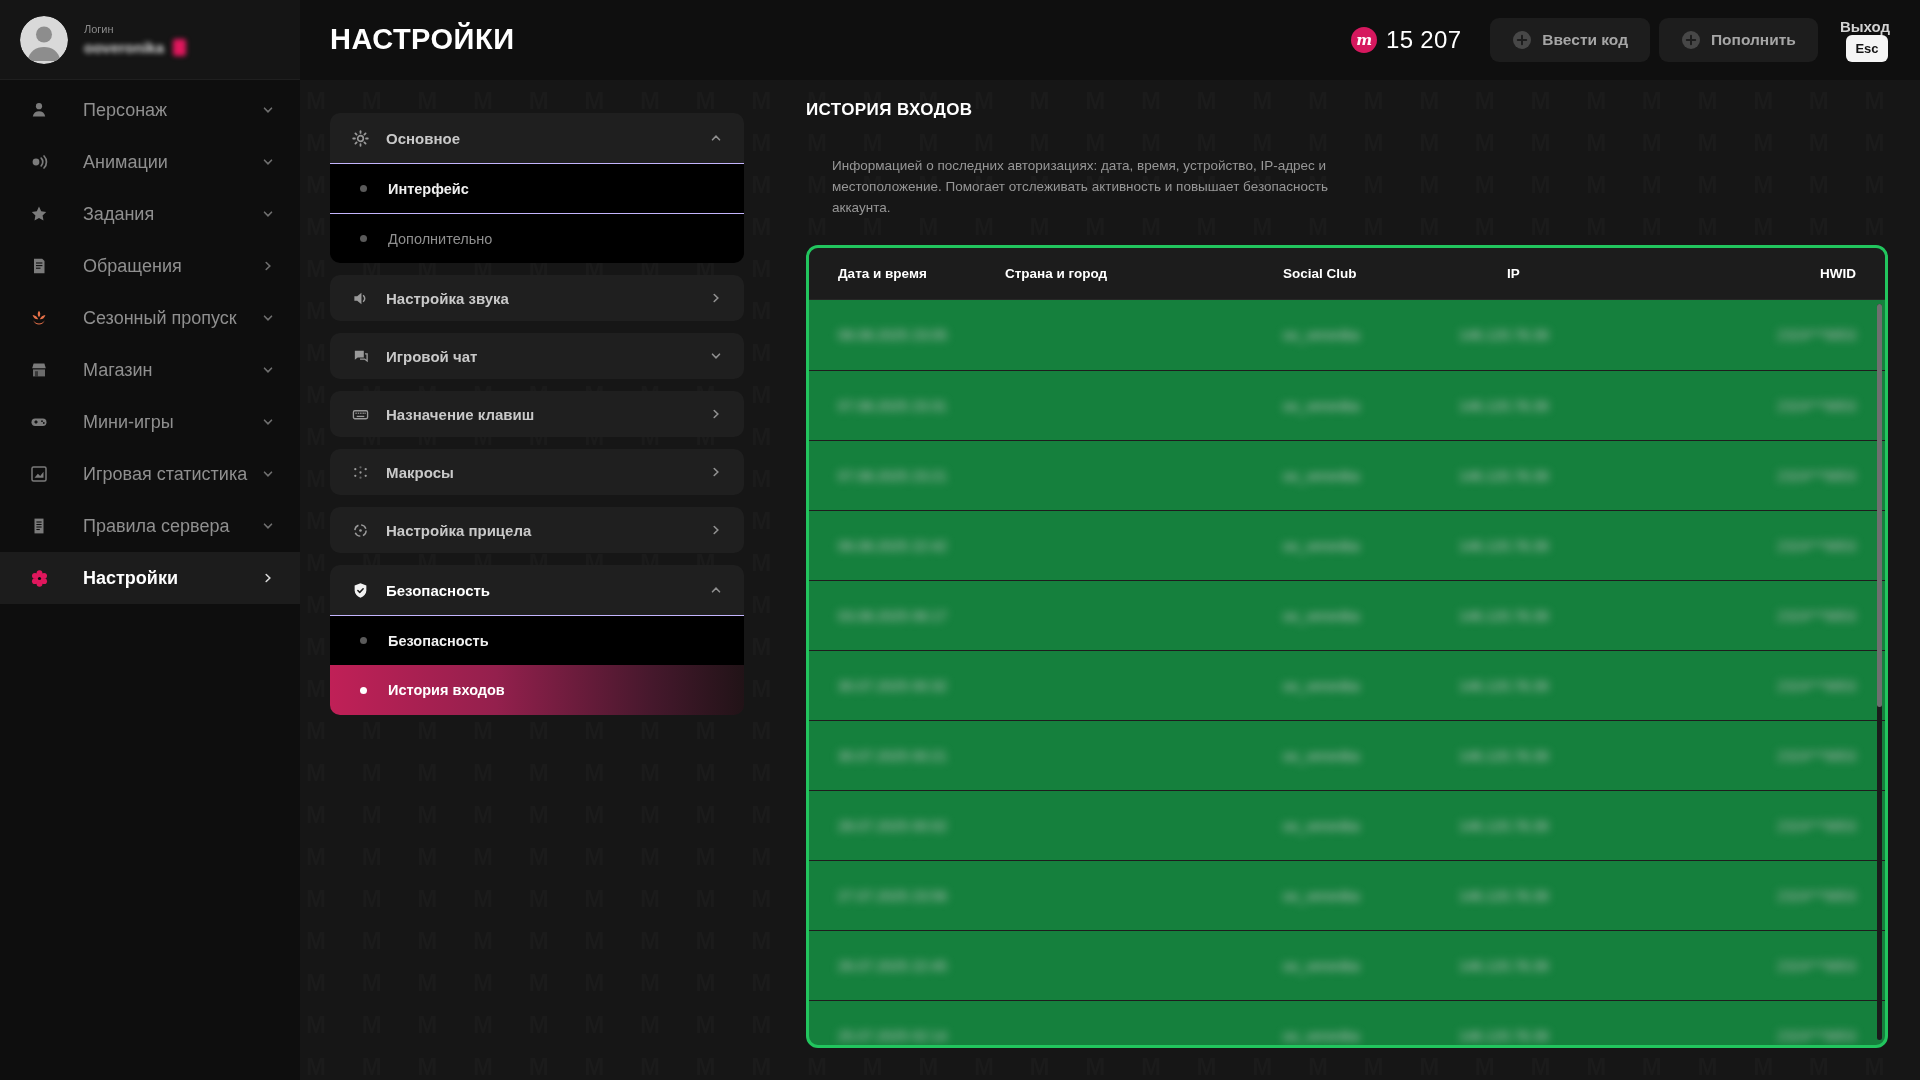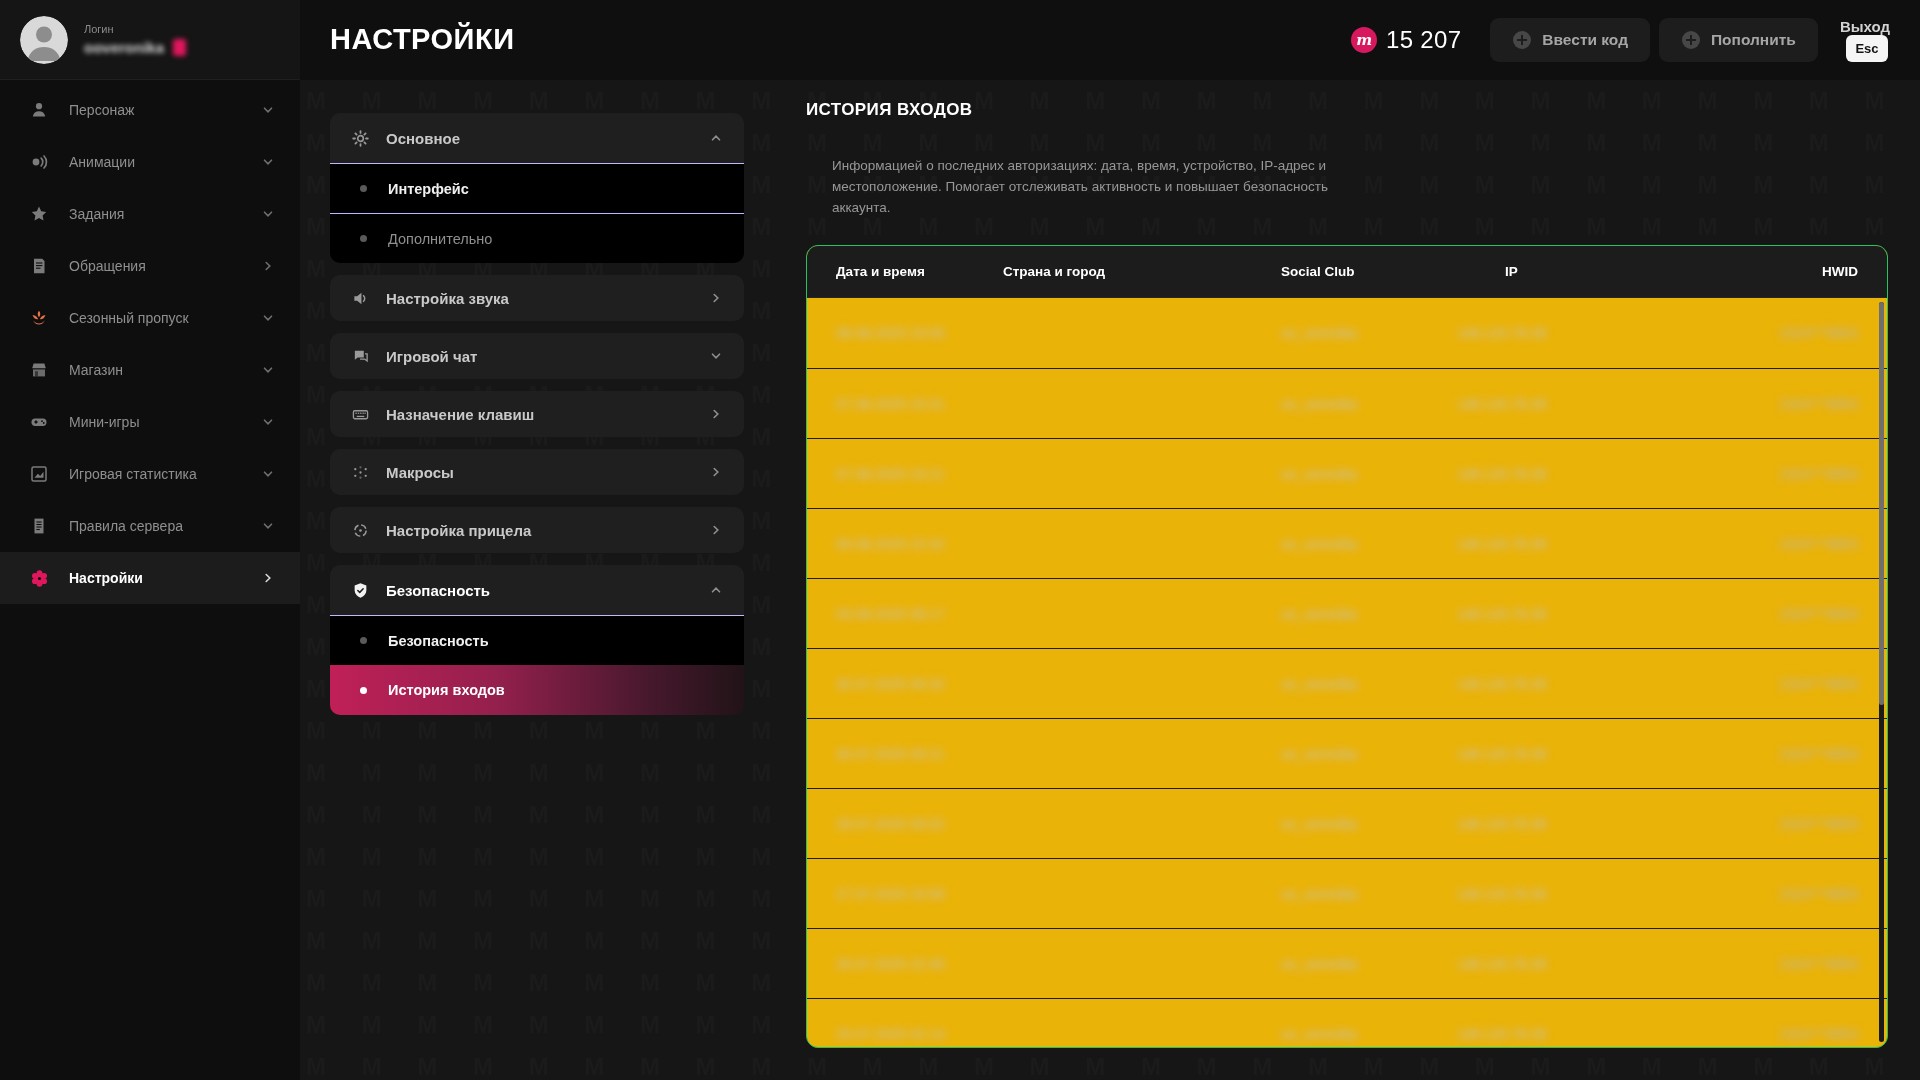--- a/index.html
+++ b/index.html
@@ -14,21 +14,21 @@
   .avatar { width:48px; height:48px; border-radius:50%; overflow:hidden; flex:none; }
   .user-meta { margin-left:16px; }
   .login-label { font-size:11px; color:#8a8a8a; margin-bottom:4px; }
   .username-row { display:flex; align-items:center; }
   .username { font-size:15px; font-weight:600; color:#d6d6d6; filter:blur(2.6px); }
   .user-chip { width:13px; height:17px; background:#e0175d; margin-left:9px; filter:blur(2.6px); border-radius:2px; }
 
   .nav { padding-top:4px; }
   .nav-item { height:52px; display:flex; align-items:center; padding:0 26px 0 30px; cursor:pointer; }
   .nav-item .nicon { width:18px; height:18px; flex:none; color:#7b7b7b; }
-  .nav-item .nlabel { margin-left:21px; font-size:14px; font-weight:500; color:#8f8f8f; flex:1; }
+  .nav-item .nlabel { margin-left:35px; font-size:18px; font-weight:500; color:#8f8f8f; flex:1; }
   .nav-item .nchev { width:12px; height:12px; color:#6f6f6f; flex:none; }
   .nav-item.active { background:#1c1c1c; }
   .nav-item.active .nlabel { color:#ffffff; font-weight:600; }
   .nav-item.active .nchev { color:#d8d8d8; }
   svg { display:block; }
 
   
   .content { position:absolute; left:300px; top:0; right:0; bottom:0; }
   .header-band { position:absolute; left:0; right:0; top:0; height:80px; background:#0f0f0f; z-index:1; }
   .watermark { position:absolute; left:0; right:0; top:80px; bottom:0; z-index:0;
@@ -73,21 +73,21 @@
   .m-sub.active .bullet { background:#ffffff; }
   .m-sub.active .slabel { color:#ffffff; font-weight:700; }
 
   
   .h-title { position:absolute; left:506px; top:100px; z-index:2;
              font-size:17px; font-weight:700; color:#ffffff; letter-spacing:0.4px; }
   .h-desc { position:absolute; left:532px; top:156px; width:516px; z-index:2;
             font-size:13.5px; color:#979797; line-height:1.55; }
 
   .card { position:absolute; left:506px; top:245px; width:1082px; height:803px; z-index:2;
-          background:#eab308; border:1px solid #22c55e; border-radius:12px; overflow:hidden; }
+          background:#15803d; border:3px solid #22c55e; border-radius:12px; overflow:hidden; }
   .t-row { display:grid; grid-template-columns:167px 278px 176px 260px 1fr;
            padding:0 29px; align-items:center; }
   .t-head { height:52px; background:#1c1c1c; border-bottom:1px solid #262626; }
   .t-head .th { font-size:13.5px; font-weight:700; color:#ffffff; }
   .th-ip { padding-left:48px; }
   .th-hwid { justify-self:end; }
   .t-body .t-row { height:70px; border-top:1px solid #1d1d1d; }
   .t-body .t-row:first-child { border-top:none; }
   .td { font-size:14px; color:#c2c2c2; }
   .redacted { filter:blur(4px); }

